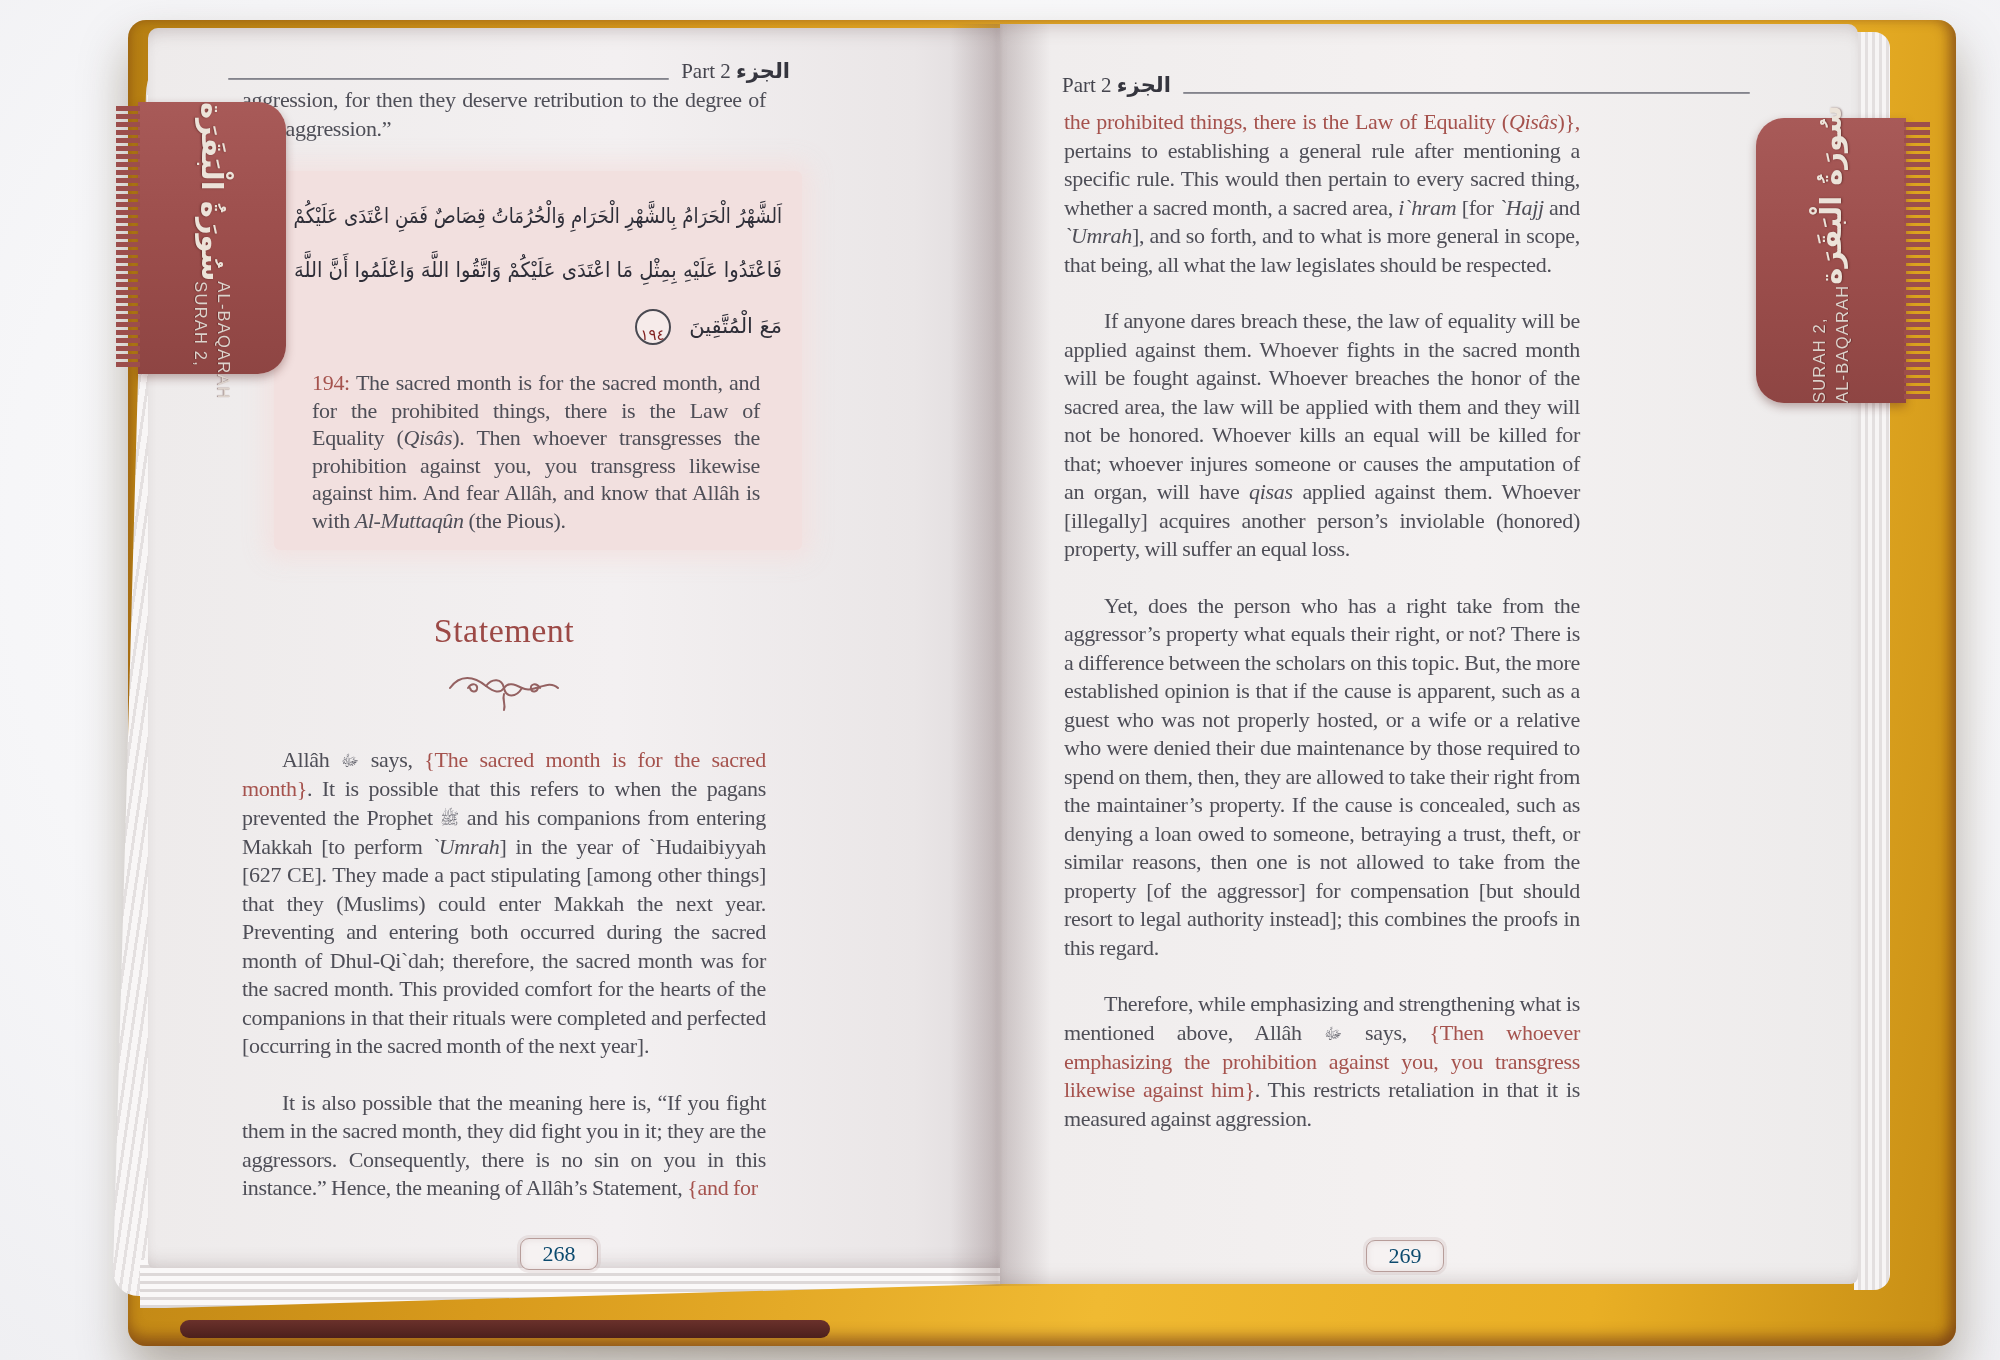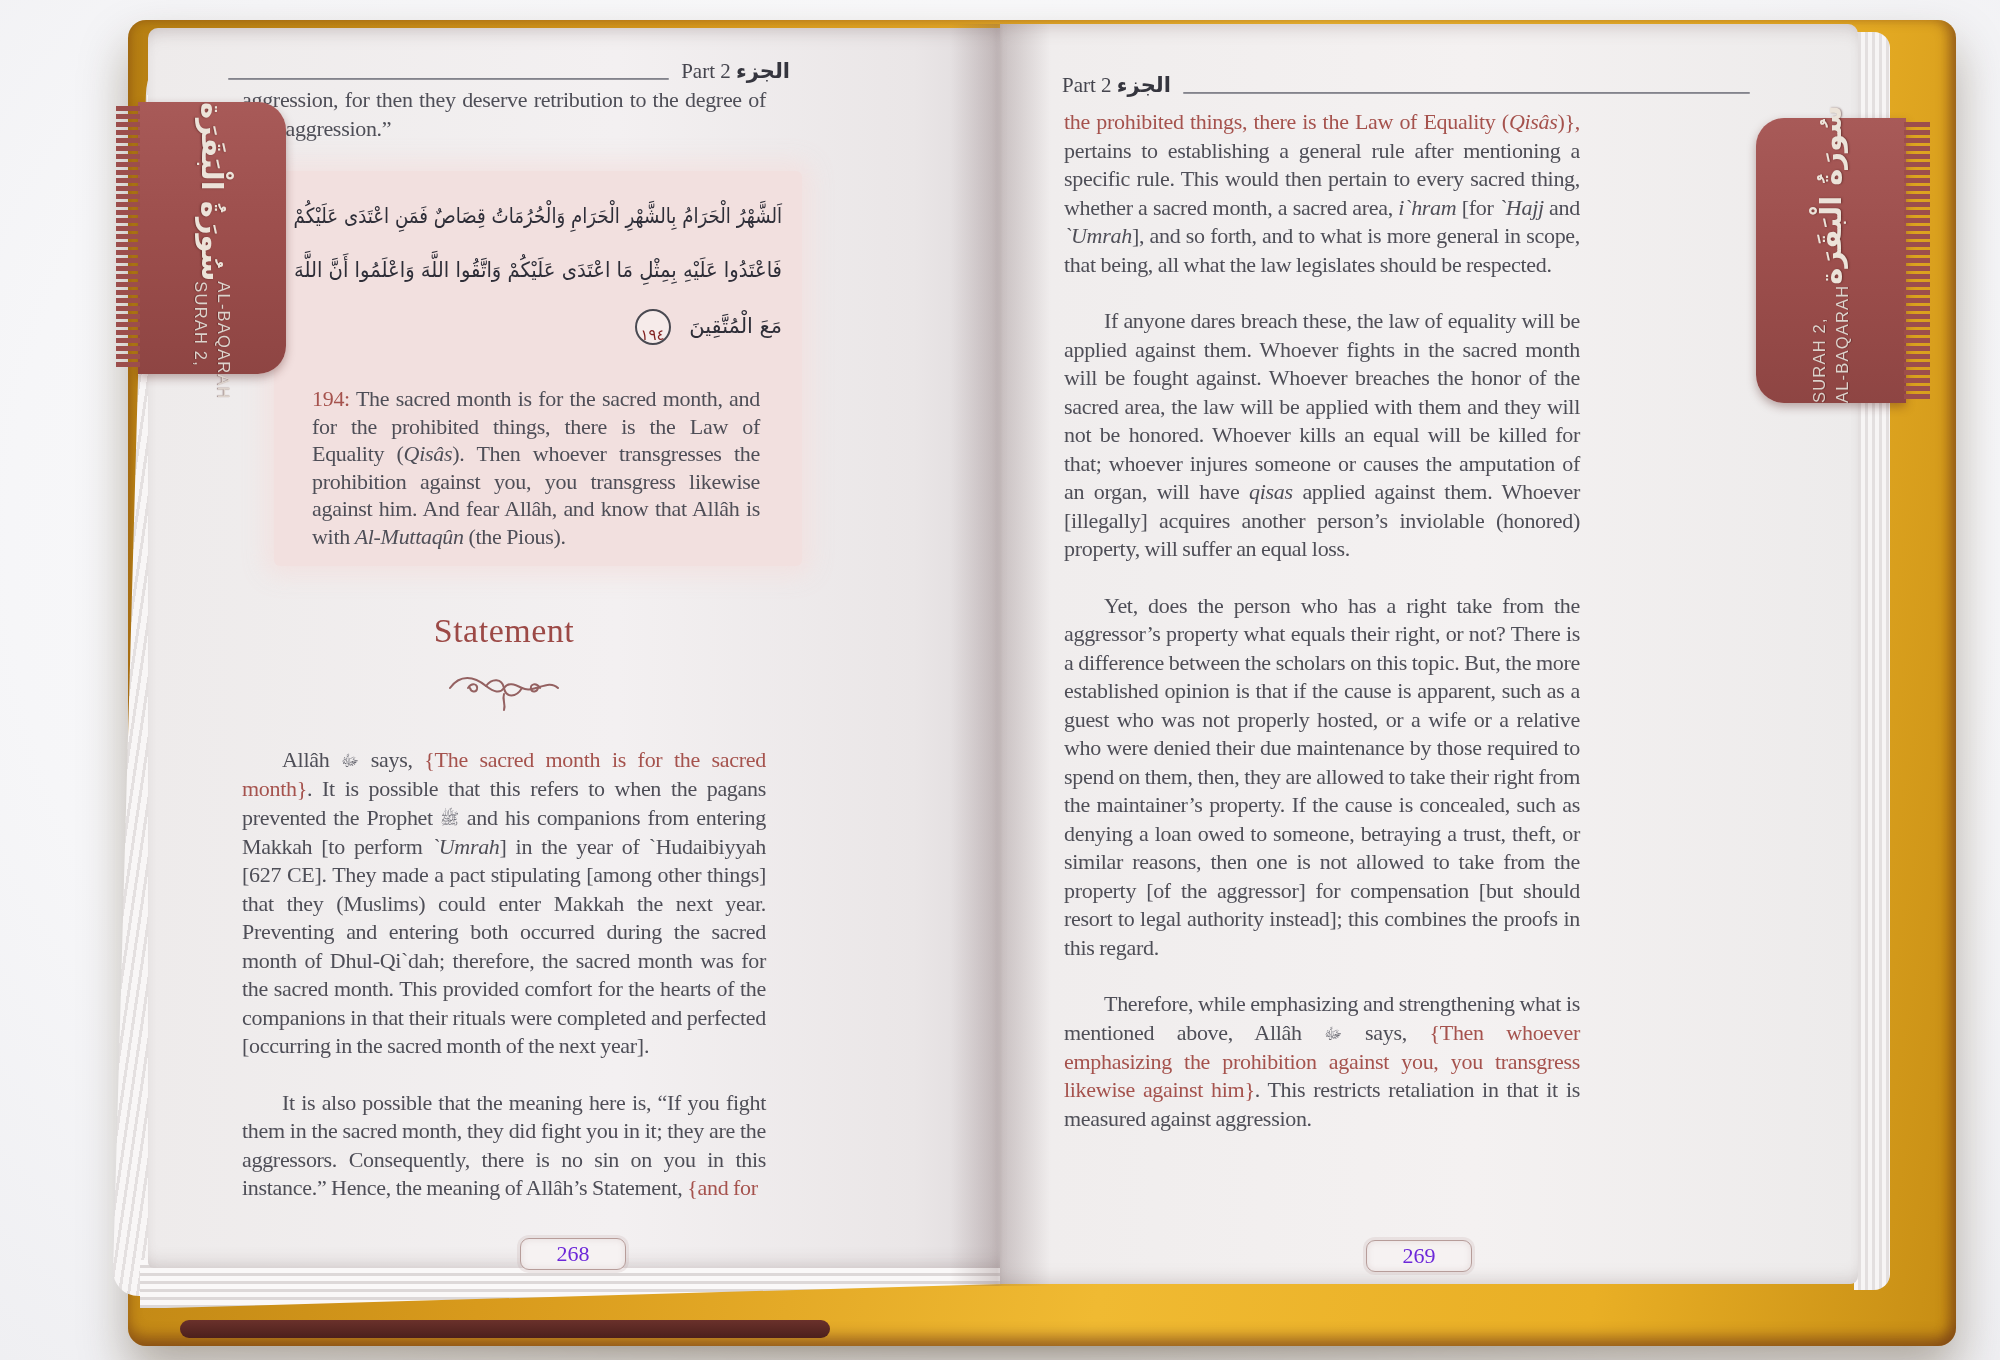--- a/index.html
+++ b/index.html
@@ -62,32 +62,32 @@
   
   .verse-box{position:absolute;left:126px;top:143px;width:528px;padding:18px 20px 16px 20px;
     background:#f2e0df;border-radius:6px;box-sizing:border-box;
     box-shadow:0 0 22px 10px rgba(242,224,223,.85);}
   .arabic-line{direction:rtl;font-family:"DejaVu Sans",sans-serif;font-size:21px;line-height:54px;
     color:#2e2e38;text-align:right;white-space:nowrap;}
   .arabic-line.last{margin-top:2px;}
   .ayah-rosette{display:inline-flex;align-items:flex-end;justify-content:center;width:32px;height:32px;
     border:2px solid #4a4a52;border-radius:50%;font-size:15px;line-height:1;color:#7f1d1d;
     margin-inline-start:12px;vertical-align:middle;background:rgba(255,255,255,.35);}
-  .translation{margin-top:32px;padding:0 22px 0 18px;direction:ltr;font-size:22px;line-height:27.5px;}
+  .translation{margin-top:16px;padding:0 22px 0 18px;direction:ltr;font-size:22px;line-height:27.5px;}
 
   
   .commentary-heading{position:absolute;left:94px;top:584px;width:524px;margin:0;text-align:center;
     font-size:34px;font-weight:normal;letter-spacing:.5px;color:#9c4946;}
   .flourish{position:absolute;left:94px;top:636px;width:524px;text-align:center;}
   .flourish svg{display:inline-block;}
 
   
   .page-badge{position:absolute;min-width:56px;height:30px;line-height:30px;text-align:center;
-    font-size:22px;color:#6d28d9;background:#f6f2f2;border:1px solid #b79d9a;border-radius:9px;
-    padding:0 24px;box-shadow:0 0 0 3px rgba(183,157,154,.18), inset 0 0 6px rgba(183,157,154,.25);}
+    font-size:22px;color:#0c4a6e;background:#f6f2f2;border:1px solid #b79d9a;border-radius:9px;
+    padding:0 10px;box-shadow:0 0 0 3px rgba(183,157,154,.18), inset 0 0 6px rgba(183,157,154,.25);}
   .badge-left{left:372px;top:1210px;}
   .badge-right{left:366px;top:1216px;}
 
   
   .tab{position:absolute;z-index:6;background:linear-gradient(to bottom,#a85a58 0%,#9c4e4c 50%,#8e4543 100%);
     box-shadow:0 4px 10px rgba(80,30,25,.35);}
   .tab-left{left:138px;top:102px;width:148px;height:272px;border-radius:0 28px 28px 0;}
   .tab-right{left:1756px;top:118px;width:150px;height:285px;border-radius:28px 0 0 28px;}
   .tab-left::after{content:"";position:absolute;left:-22px;top:4px;bottom:4px;width:24px;
     background:repeating-linear-gradient(to bottom,#9c4e4c 0 5px,rgba(156,78,76,0) 5px 8px);}

